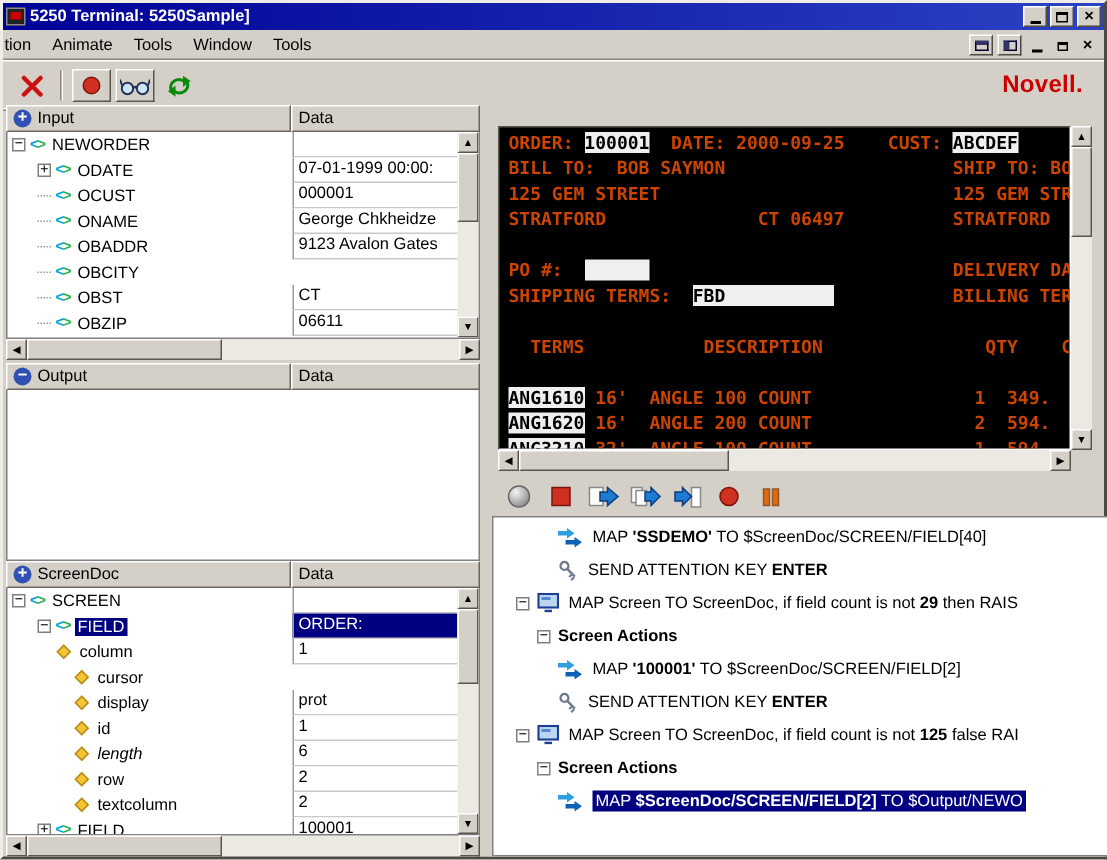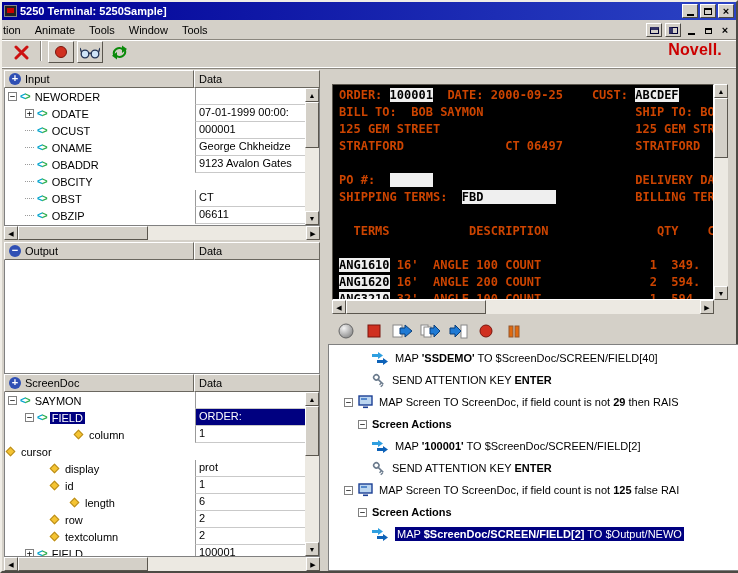--- a/index.html
+++ b/index.html
@@ -27,21 +27,21 @@
   .mitem{padding:3px 7px;cursor:default}
   .mitem:first-child{padding-left:1px}
   .mdictrls{margin-left:auto;display:flex;align-items:center;gap:3px;padding-right:4px}
   .mdifr{width:16px;height:14px;border:1px solid;border-color:#fff #4d4a44 #4d4a44 #fff;background:#d4d0c8;
     display:flex;align-items:center;justify-content:center}
   .wipic{width:9px;height:7px;border:1px solid #003;border-top:3px solid #336}
   .wipic2{width:9px;height:7px;border:1px solid #003;border-left:4px solid #336}
   .mdib{width:14px;height:13px;display:flex;align-items:center;justify-content:center;font-weight:bold;font-size:11px}
 
   
-  .toolbar{position:absolute;left:0;top:39px;right:0;height:28px;display:flex;gap:3px;padding:0 6px;
+  .toolbar{position:absolute;left:0;top:39px;right:0;height:28px;display:flex;align-items:center;gap:3px;padding:16px 6px;
     border-bottom:1px solid #8a867e;box-shadow:0 -1px 0 #fff inset}
   .tbtn{width:26px;height:22px;display:flex;align-items:center;justify-content:center;background:#d4d0c8;border:1px solid #d4d0c8}
   .tbtn.raised{border:1px solid;border-color:#fff #5a564e #5a564e #fff}
   .tsep{width:2px;height:20px;border-left:1px solid #8a867e;border-right:1px solid #fff;margin:0 3px}
   .novell{margin-left:auto;font-weight:bold;font-size:16px;letter-spacing:.2px;color:var(--accent-red);padding-right:8px}
 
   
   .panel{position:absolute;left:2px;width:316px;background:#0f172a}
   .phdr{position:absolute;left:0;top:0;right:0;height:18px;display:flex}
   .phcell{background:#d4d0c8;border:1px solid;border-color:#fff #6a675f #6a675f #fff;display:flex;align-items:center;gap:4px;
@@ -297,61 +297,61 @@
       <div class="phcell data-h">
         <span>Data</span>
       </div>
     </div>
     <div class="pbody" style="bottom:14px">
       <div class="rows">
           <div class="trow">
             <div class="tcell" style="padding-left: 3px;">
               <span class="exp">−</span>
               <span class="xmlico"><i>&lt;</i><b>&gt;</b></span>
-              <span class="tlbl">SAYMON</span>
+              <span class="tlbl">SCREEN</span>
             </div>
             <div class="dcell"><span></span></div>
           </div>
           <div class="trow">
             <div class="tcell" style="padding-left: 20px;">
               <span class="exp">−</span>
               <span class="xmlico"><i>&lt;</i><b>&gt;</b></span>
               <span class="tlbl selrow">FIELD</span>
             </div>
             <div class="dcell selcell"><span>ORDER:</span></div>
           </div>
           <div class="trow">
-            <div class="tcell" style="padding-left: 68px;">
+            <div class="tcell" style="padding-left: 32px;">
               <span class="dia"></span>
               <span class="tlbl">column</span>
             </div>
             <div class="dcell"><span>1</span></div>
           </div>
           <div class="trow">
-            <div class="tcell" style="">
+            <div class="tcell" style="padding-left: 44px;">
               <span class="dia"></span>
               <span class="tlbl">cursor</span>
             </div>
           </div>
           <div class="trow">
             <div class="tcell" style="padding-left: 44px;">
               <span class="dia"></span>
               <span class="tlbl">display</span>
             </div>
             <div class="dcell"><span>prot</span></div>
           </div>
           <div class="trow">
             <div class="tcell" style="padding-left: 44px;">
               <span class="dia"></span>
               <span class="tlbl">id</span>
             </div>
             <div class="dcell"><span>1</span></div>
           </div>
           <div class="trow">
-            <div class="tcell" style="padding-left: 64px;">
+            <div class="tcell" style="padding-left: 44px; font-style: italic;">
               <span class="dia"></span>
               <span class="tlbl">length</span>
             </div>
             <div class="dcell"><span>6</span></div>
           </div>
           <div class="trow">
             <div class="tcell" style="padding-left: 44px;">
               <span class="dia"></span>
               <span class="tlbl">row</span>
             </div>

